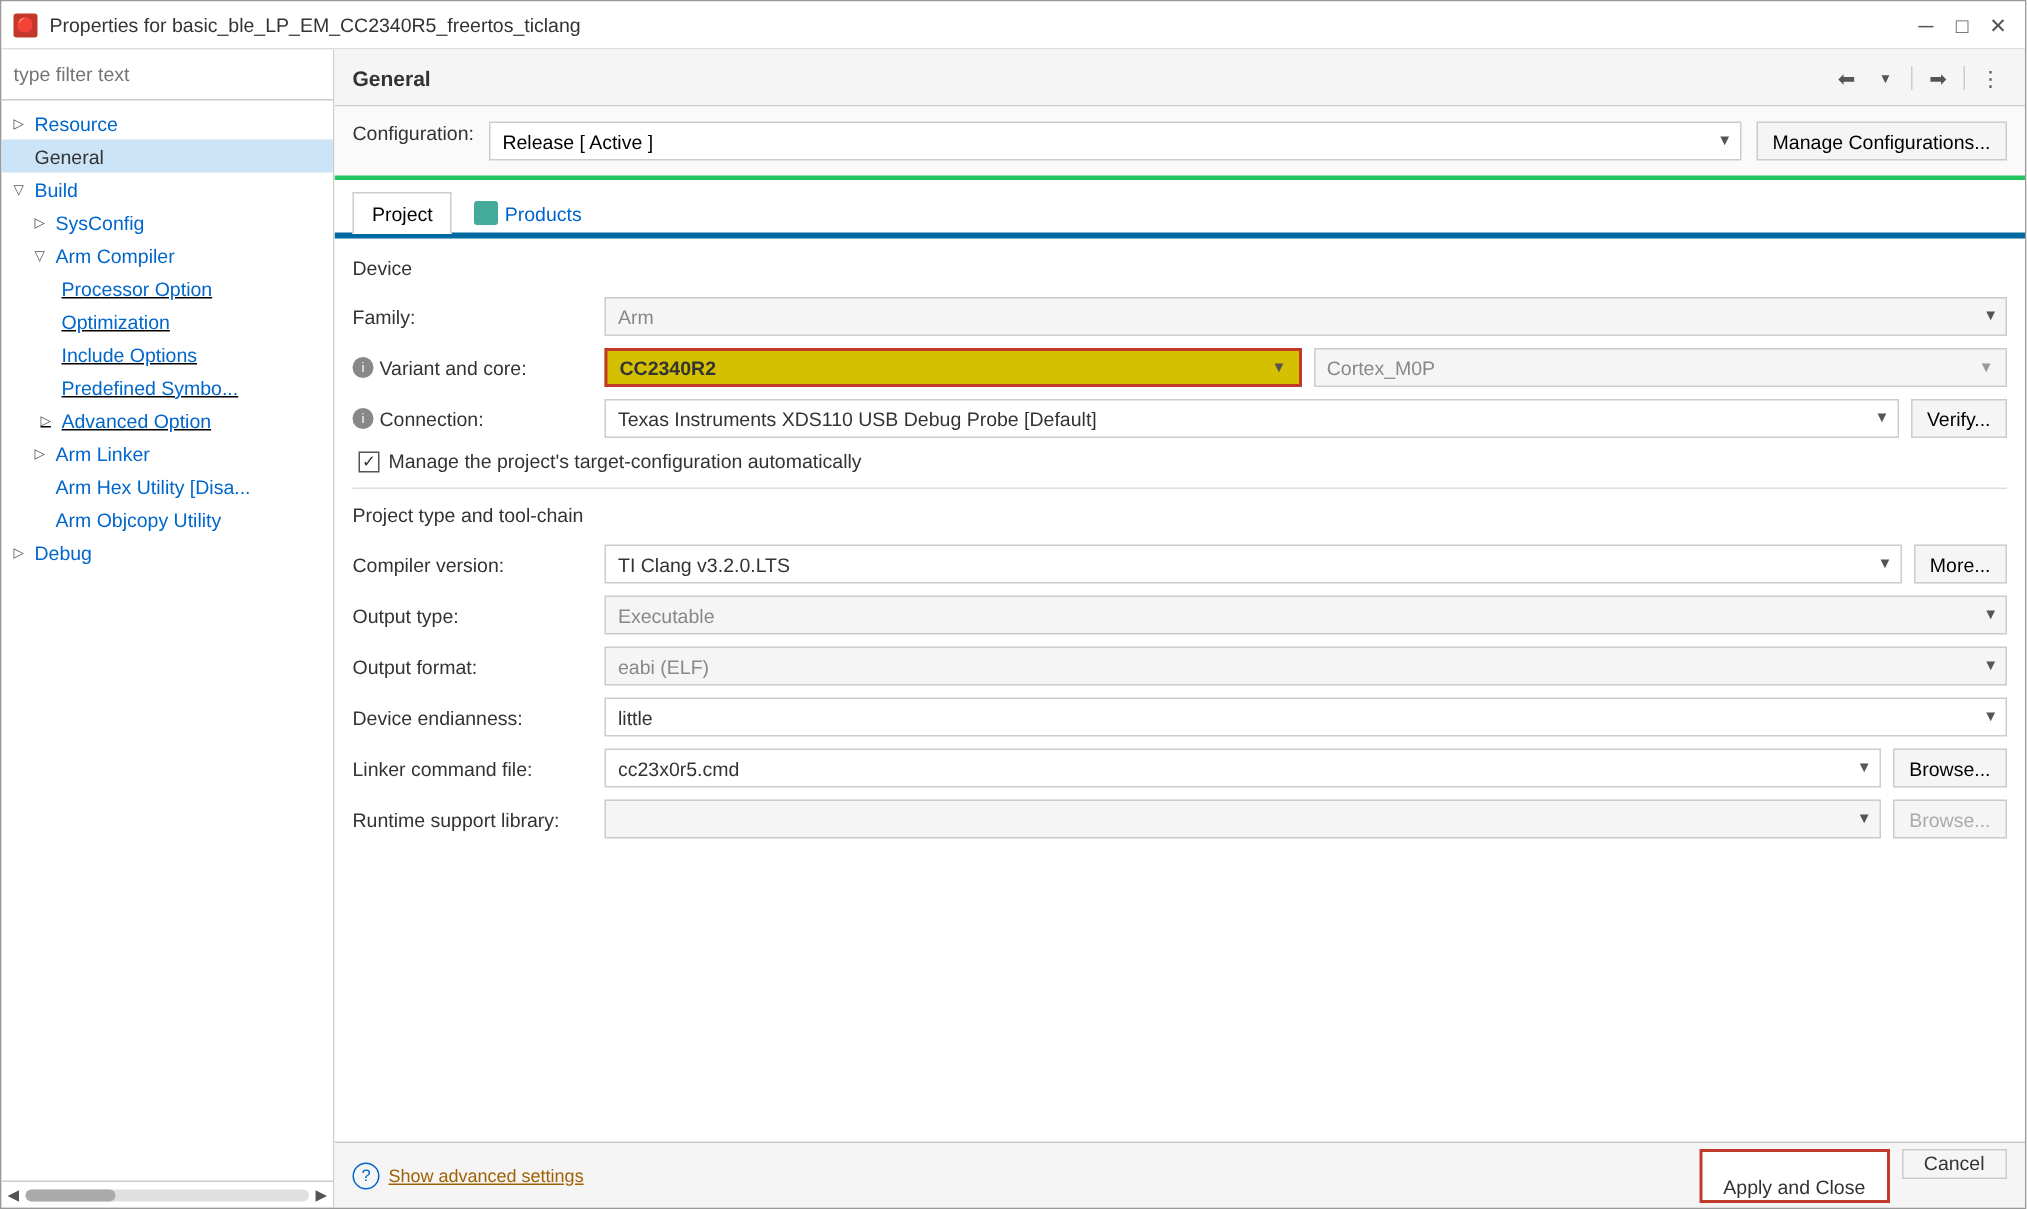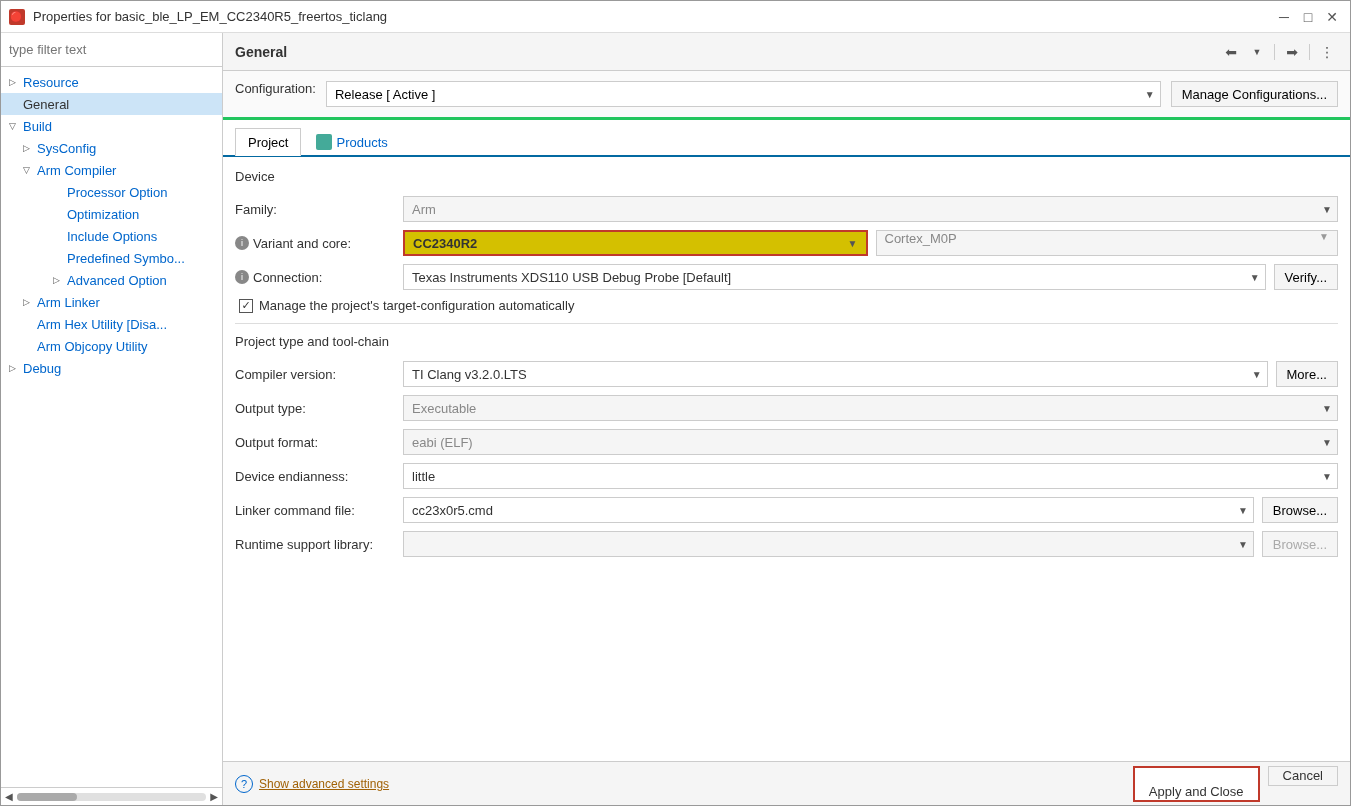--- a/index.html
+++ b/index.html
@@ -17,38 +17,38 @@
 
     .sidebar { width: 222px; border-right: 1px solid #ccc; background: #fff; display: flex; flex-direction: column; overflow: hidden; }
     .filter-input { height: 34px; border: 1px solid #ccc; border-top: none; border-left: none; border-right: none; padding: 0 8px; font-size: 13px; color: #999; outline: none; }
     .tree { flex: 1; overflow-y: auto; overflow-x: hidden; padding: 4px 0; }
     .tree-item { display: flex; align-items: center; height: 22px; padding-left: 8px; cursor: pointer; white-space: nowrap; }
     .tree-item.selected { background: #cce4f7; }
     .tree-item .arrow { width: 14px; font-size: 9px; color: #555; flex-shrink: 0; }
     .tree-item .label { color: #0066cc; font-size: 13px; }
     .tree-item .label.black { color: #333; }
     .tree-item.indent1 { padding-left: 22px; }
-    .tree-item.indent2 { padding-left: 52px; }
+    .tree-item.indent2 { padding-left: 26px; text-decoration: underline; }
     .sidebar-scroll-area { height: 18px; border-top: 1px solid #ccc; display: flex; align-items: center; justify-content: space-between; padding: 0 4px; }
     .sidebar-scroll-bar { flex: 1; height: 8px; background: #e0e0e0; border-radius: 4px; margin: 0 4px; }
     .sidebar-scroll-thumb { width: 60px; height: 8px; background: #aaa; border-radius: 4px; }
 
     .right-panel { flex: 1; display: flex; flex-direction: column; background: #fff; overflow: hidden; }
 
     .panel-header { height: 38px; background: #f5f5f5; border-bottom: 1px solid #ccc; display: flex; align-items: center; padding: 0 12px; justify-content: space-between; }
     .panel-title { font-size: 14px; font-weight: bold; color: #333; }
     .panel-toolbar { display: flex; gap: 4px; align-items: center; }
     .toolbar-btn { width: 22px; height: 22px; background: none; border: none; cursor: pointer; display: flex; align-items: center; justify-content: center; font-size: 14px; color: #555; }
     .toolbar-sep { width: 1px; height: 16px; background: #ccc; margin: 0 2px; }
 
     .config-bar { display: flex; align-items: flex-start; padding: 10px 12px; gap: 10px; border-bottom: 3px solid #22c55e; background: #fafafa; }
     .config-label { color: #333; font-size: 13px; flex-shrink: 0; }
     .config-manage-btn { height: 26px; padding: 0 10px; border: 1px solid #ccc; background: #f5f5f5; cursor: pointer; font-size: 13px; white-space: nowrap; }
 
-    .tabs-row { display: flex; border-bottom: 2px solid #0369a1; background: #fff; padding: 0 12px; padding-top: 8px; }
+    .tabs-row { display: flex; border-bottom: 4px solid #0369a1; background: #fff; padding: 0 12px; padding-top: 8px; }
     .tab { padding: 5px 12px; cursor: pointer; font-size: 13px; border: 1px solid transparent; border-bottom: none; margin-right: 2px; display: flex; align-items: center; gap: 4px; }
     .tab.active { background: #fff; border-color: #ccc; border-bottom: 1px solid #fff; margin-bottom: -1px; }
     .tab:not(.active) { color: #0066cc; }
     .tab-icon { width: 16px; height: 16px; background: #4a9; display: inline-block; border-radius: 2px; }
 
     .form-area { flex: 1; overflow-y: auto; padding: 12px; }
 
     .section-header { font-size: 13px; color: #333; font-weight: normal; margin-bottom: 8px; padding-bottom: 4px; }
 
     .form-group { display: flex; align-items: center; margin-bottom: 8px; gap: 8px; }
@@ -237,21 +237,21 @@
         <div class="form-group">
           <span class="form-label with-icon">
             <span class="info-icon">i</span>
             <span>Variant and core:</span>
           </span>
           <div class="variant-group" style="flex:1;display:flex;gap:8px;">
             <div class="variant-select" style="flex:1;cursor:pointer;">
               <span>CC2340R2</span>
               <span style="font-size:10px;color:#555;">▼</span>
             </div>
-            <div class="cortex-input" style="flex:1;display:flex;align-items:flex-start;justify-content:space-between;gap:32px;">
+            <div class="cortex-input" style="flex:1;display:flex;align-items:center;justify-content:space-between;gap:32px;">
               <span>Cortex_M0P</span>
               <span style="font-size:10px;color:#999;">▼</span>
             </div>
           </div>
         </div>
 
         <div class="form-group">
           <span class="form-label with-icon">
             <span class="info-icon">i</span>
             <span>Connection:</span>

